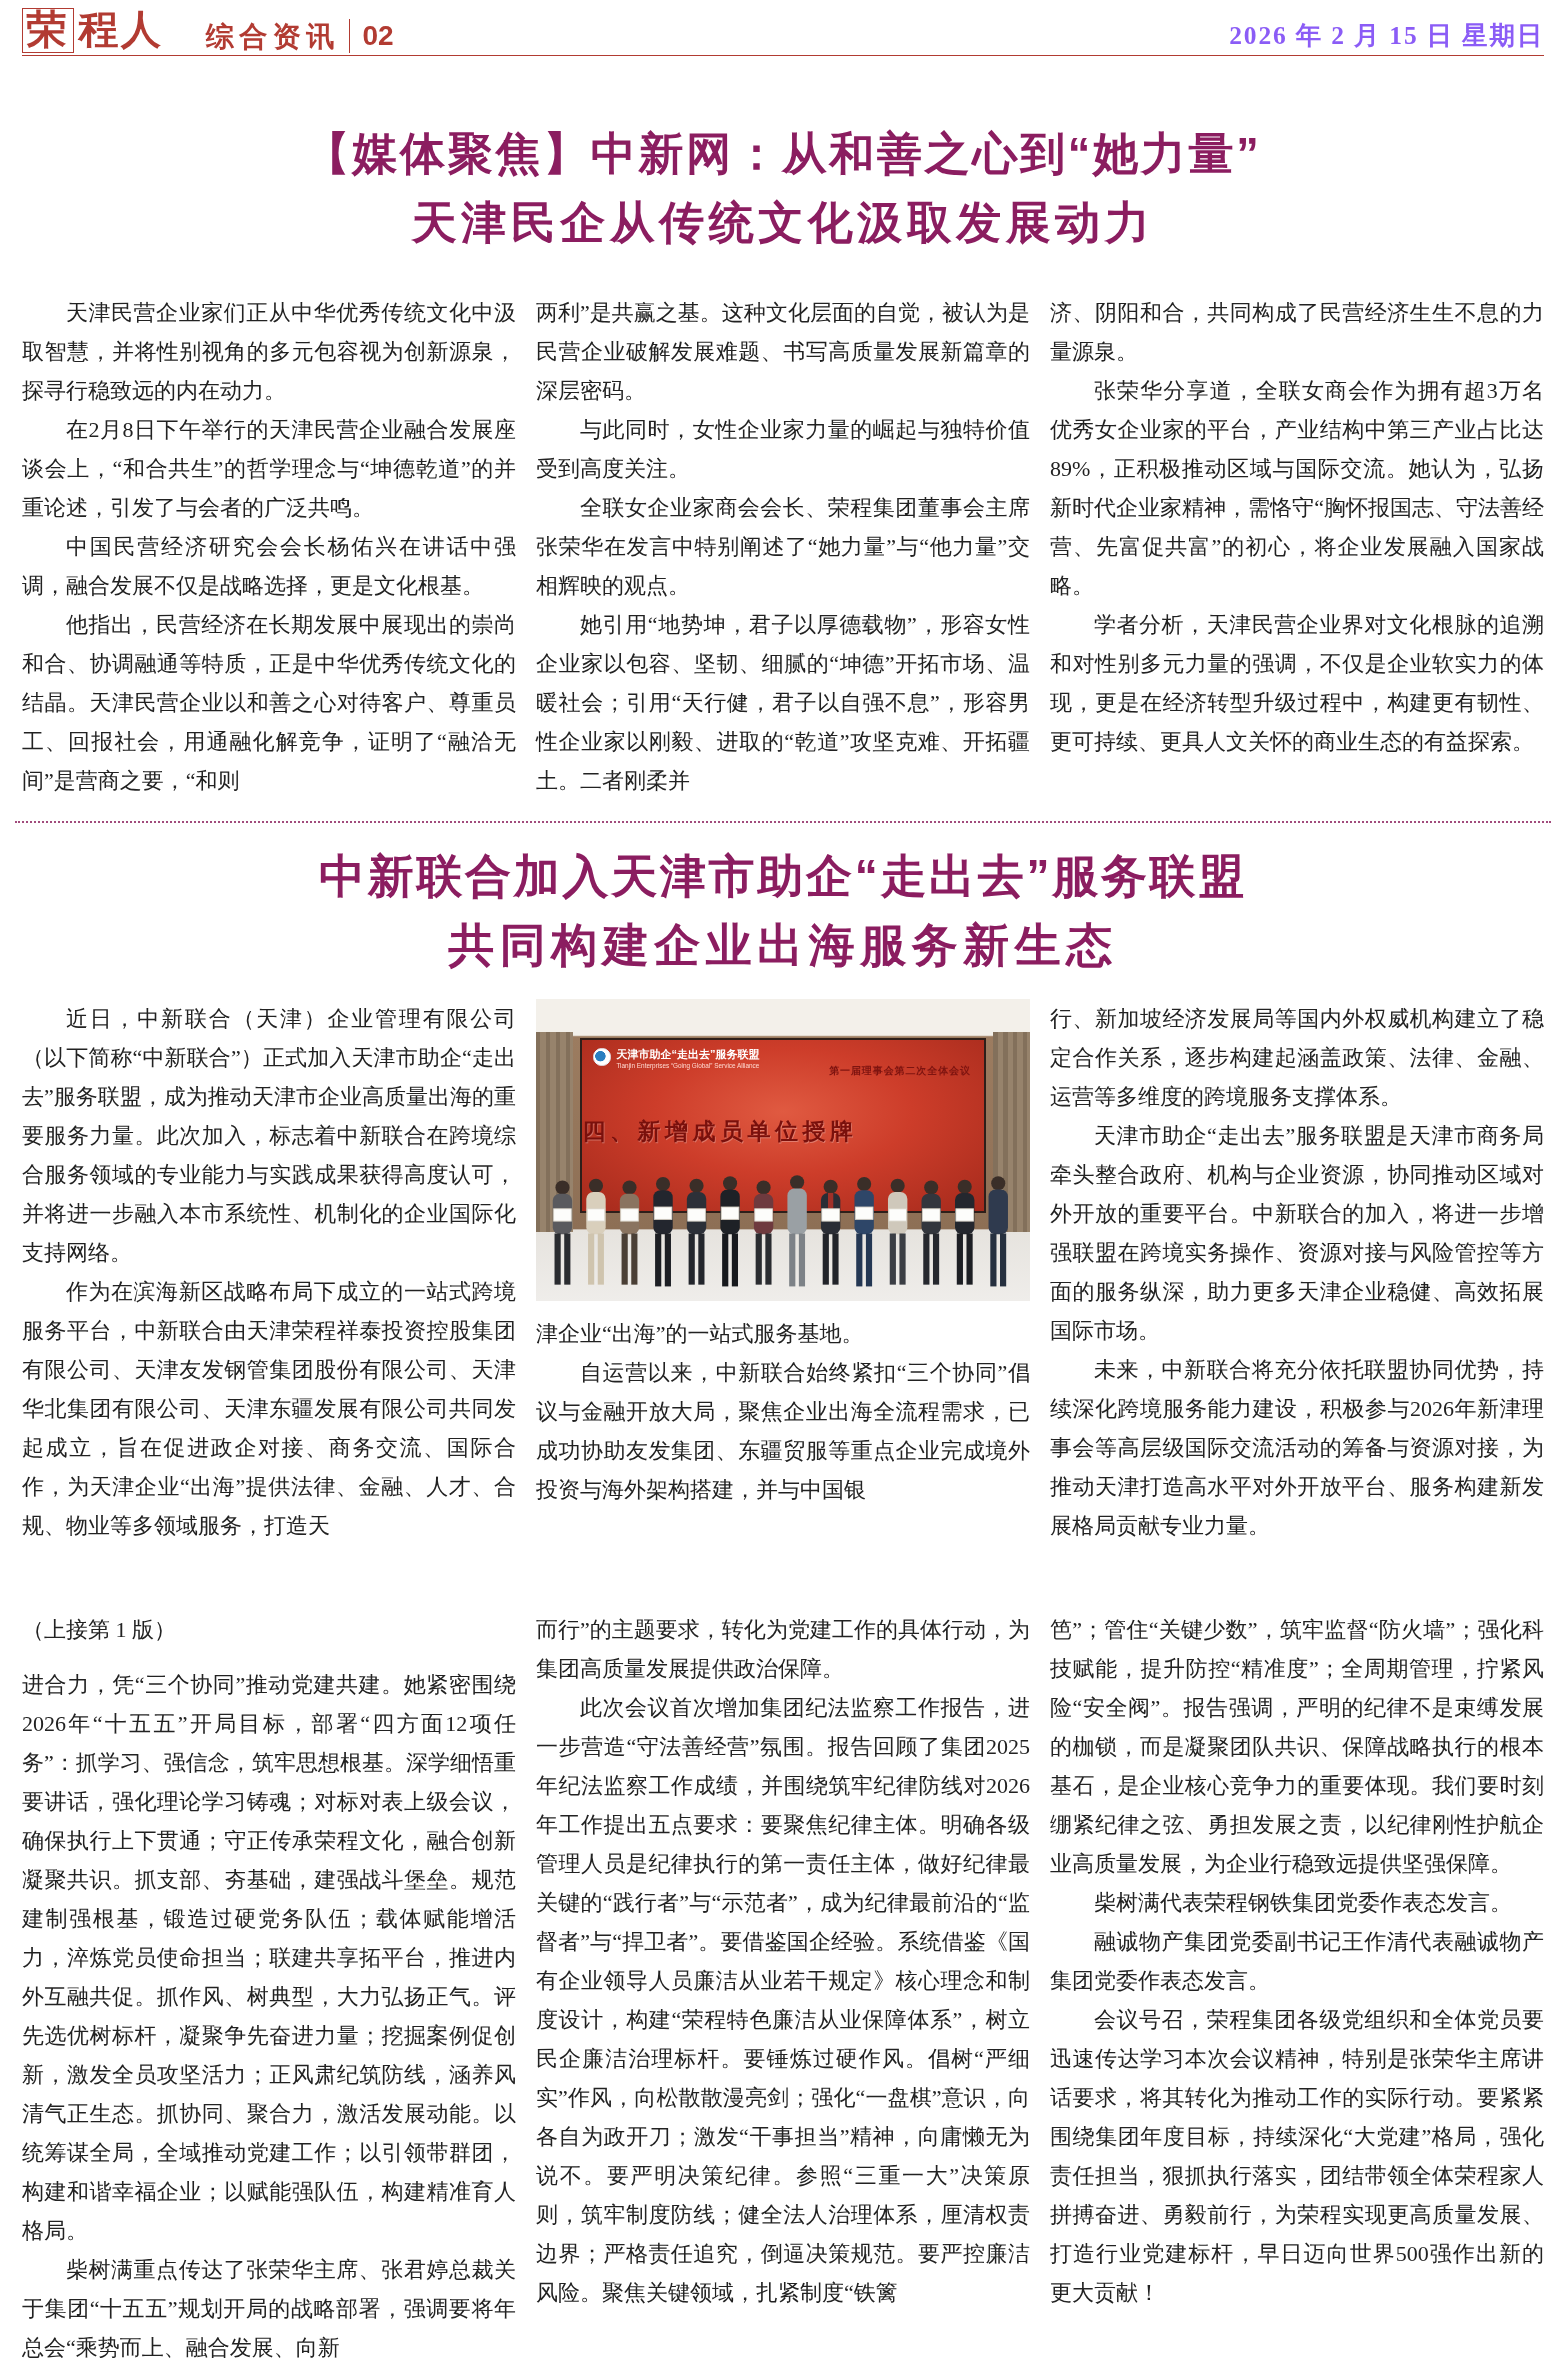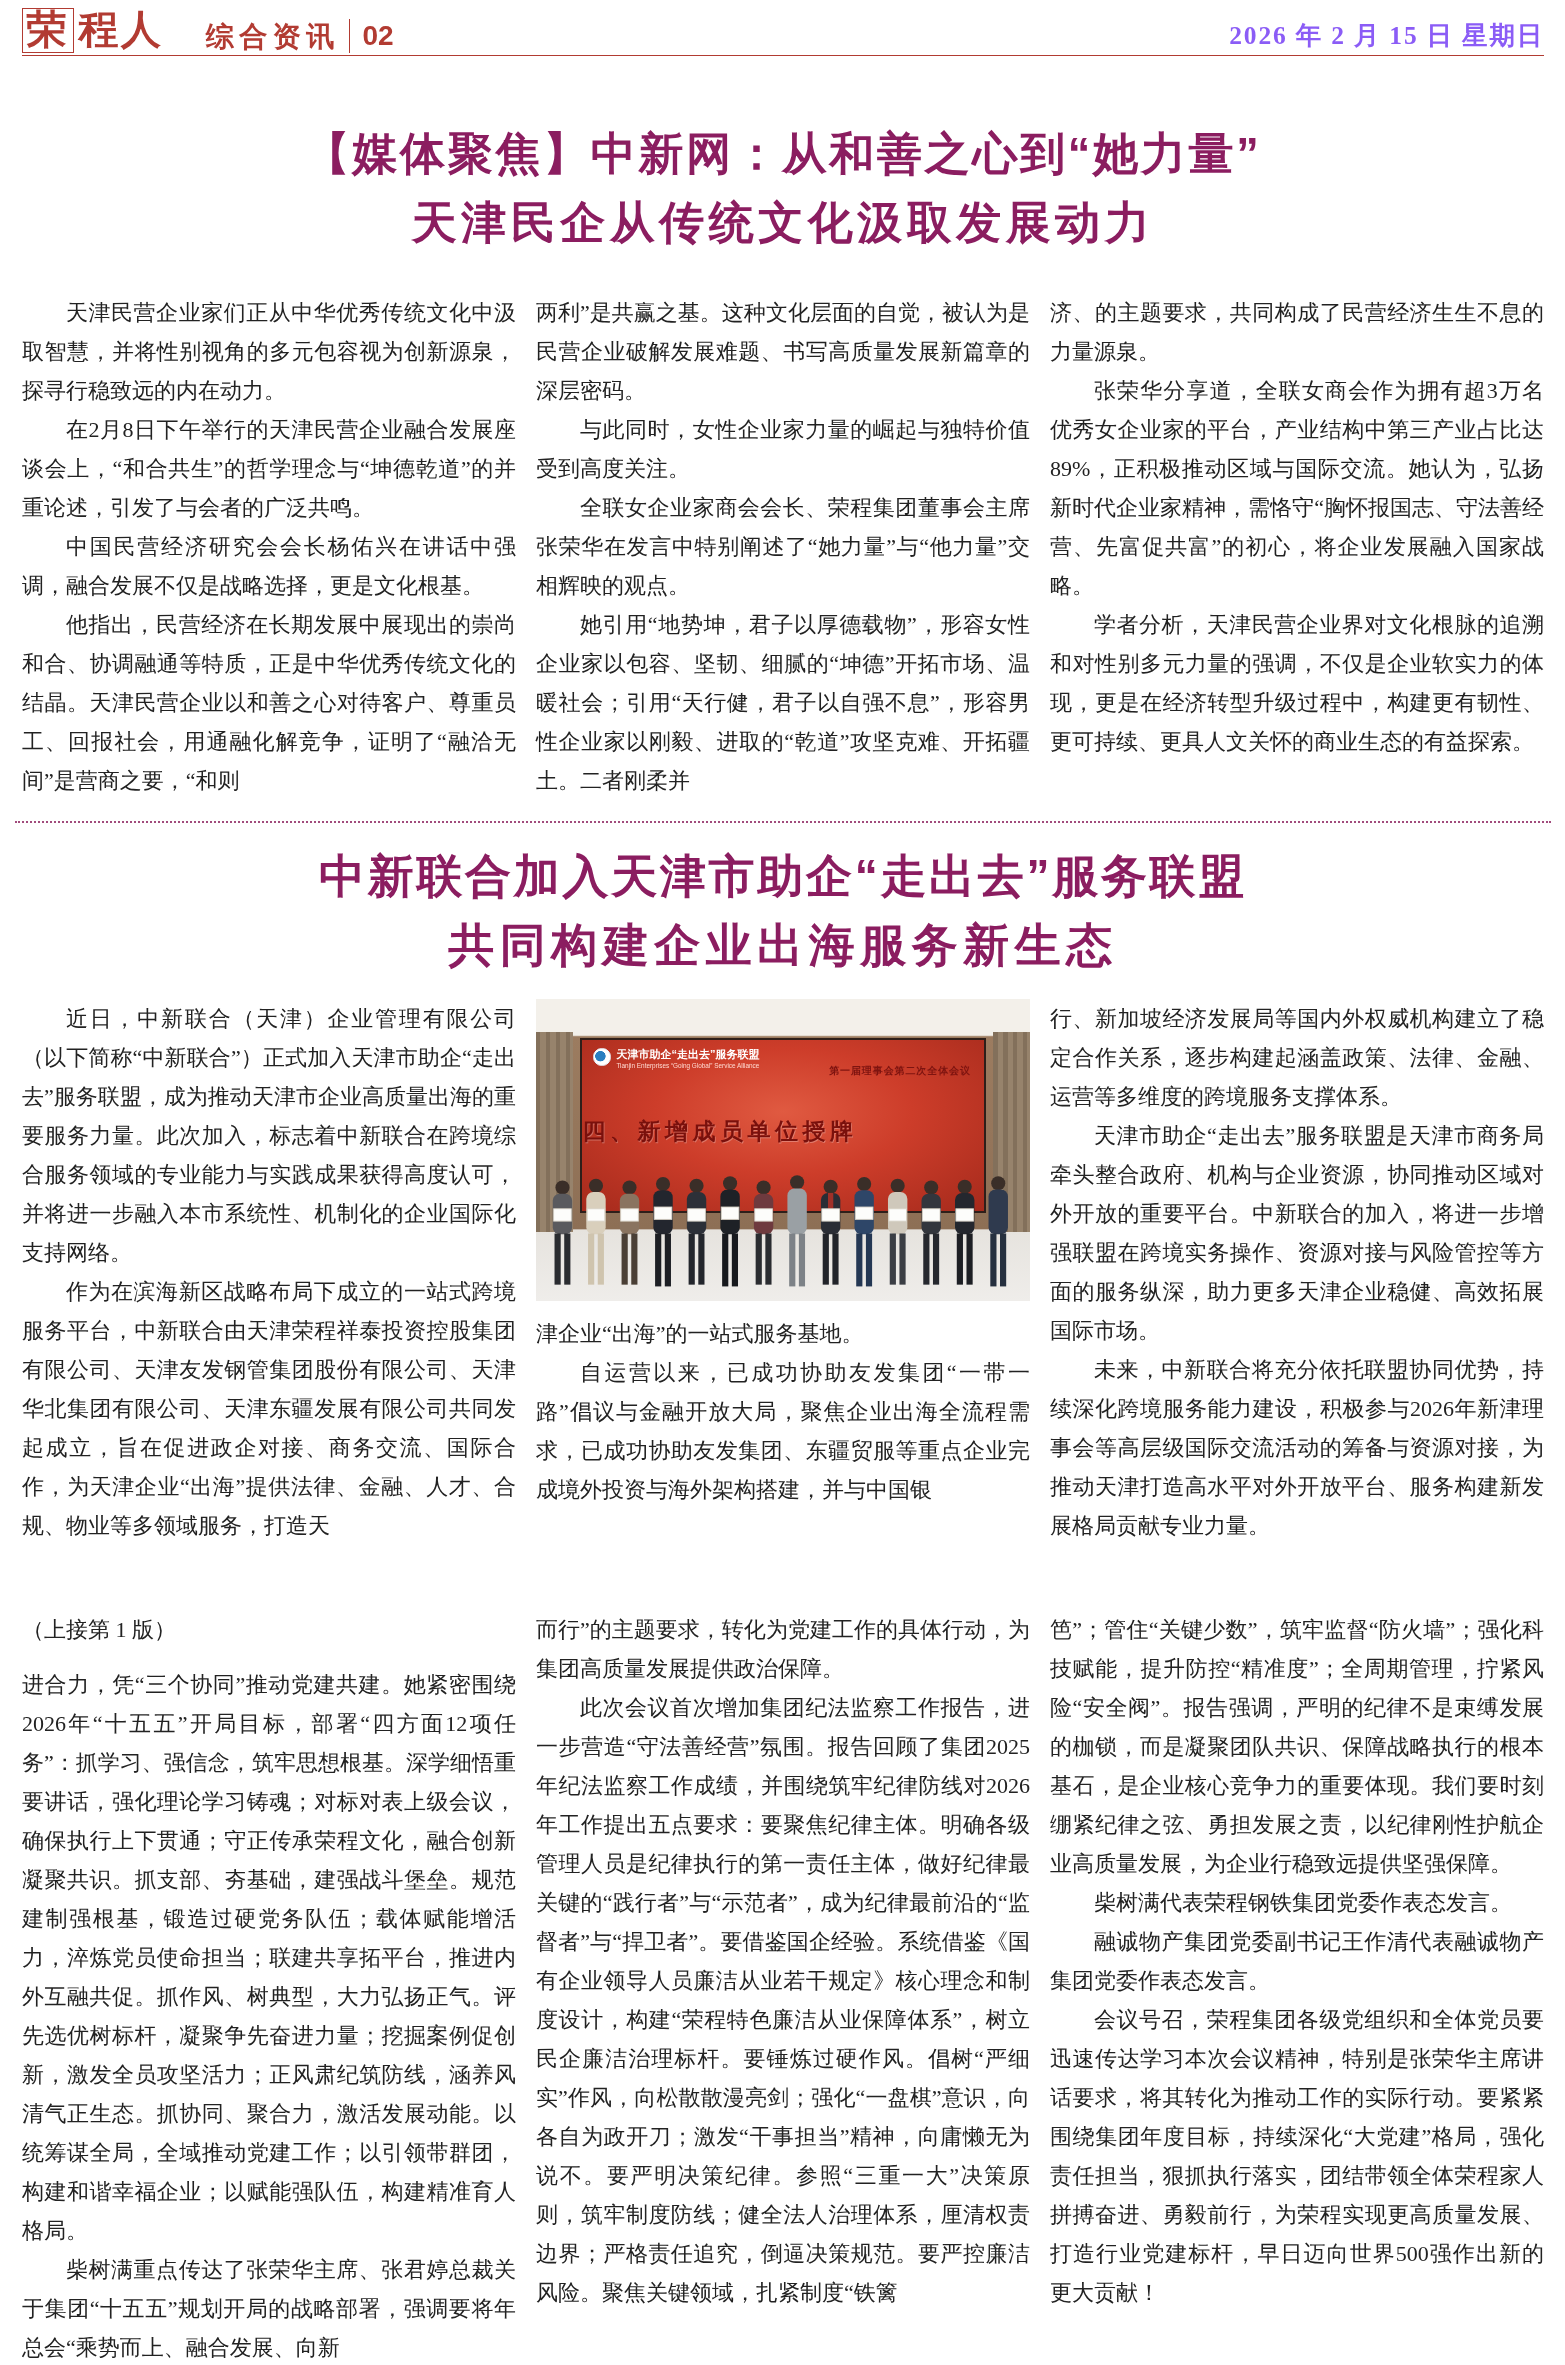--- a/index.html
+++ b/index.html
@@ -100,21 +100,21 @@
         <p class="para">中国民营经济研究会会长杨佑兴在讲话中强调，融合发展不仅是战略选择，更是文化根基。</p>
         <p class="para">他指出，民营经济在长期发展中展现出的崇尚和合、协调融通等特质，正是中华优秀传统文化的结晶。天津民营企业以和善之心对待客户、尊重员工、回报社会，用通融化解竞争，证明了“融洽无间”是营商之要，“和则</p>
       </div>
     <div class="col">
         <p class="para no-indent">两利”是共赢之基。这种文化层面的自觉，被认为是民营企业破解发展难题、书写高质量发展新篇章的深层密码。</p>
         <p class="para">与此同时，女性企业家力量的崛起与独特价值受到高度关注。</p>
         <p class="para">全联女企业家商会会长、荣程集团董事会主席张荣华在发言中特别阐述了“她力量”与“他力量”交相辉映的观点。</p>
         <p class="para">她引用“地势坤，君子以厚德载物”，形容女性企业家以包容、坚韧、细腻的“坤德”开拓市场、温暖社会；引用“天行健，君子以自强不息”，形容男性企业家以刚毅、进取的“乾道”攻坚克难、开拓疆土。二者刚柔并</p>
       </div>
     <div class="col">
-        <p class="para no-indent">济、的主题要求，共同构成了民营经济生生不息的力量源泉。</p>
+        <p class="para no-indent">济、阴阳和合，共同构成了民营经济生生不息的力量源泉。</p>
         <p class="para">张荣华分享道，全联女商会作为拥有超3万名优秀女企业家的平台，产业结构中第三产业占比达89%，正积极推动区域与国际交流。她认为，弘扬新时代企业家精神，需恪守“胸怀报国志、守法善经营、先富促共富”的初心，将企业发展融入国家战略。</p>
         <p class="para">学者分析，天津民营企业界对文化根脉的追溯和对性别多元力量的强调，不仅是企业软实力的体现，更是在经济转型升级过程中，构建更有韧性、更可持续、更具人文关怀的商业生态的有益探索。</p>
       </div>
   </div>
 
   <div class="divider"></div>
 
   <div class="headline a2-t1">中新联合加入天津市助企“走出去”服务联盟</div>
   <div class="headline a2-t2">共同构建企业出海服务新生态</div>
 
@@ -233,21 +233,21 @@
           <g transform="translate(524,0)">
               <circle cx="0" cy="23" r="8" fill="#3a2e28"></circle>
               <rect x="-11" y="30" width="22" height="51" rx="8" fill="#2f3a4e"></rect>
               <rect x="-9" y="80" width="7" height="60" fill="#26303f"></rect>
               <rect x="2" y="80" width="7" height="60" fill="#26303f"></rect>
             </g>
         </svg>
       </div>
       <div>
           <p class="para no-indent">津企业“出海”的一站式服务基地。</p>
-          <p class="para">自运营以来，已成功协助友发集团“一带一路”倡议与金融开放大局，聚焦企业出海全流程需求，已成功协助友发集团、东疆贸服等重点企业完成境外投资与海外架构搭建，并与中国银</p>
+          <p class="para">自运营以来，中新联合始终紧扣“三个协同”倡议与金融开放大局，聚焦企业出海全流程需求，已成功协助友发集团、东疆贸服等重点企业完成境外投资与海外架构搭建，并与中国银</p>
         </div>
     </div>
     <div class="col">
         <p class="para no-indent">行、新加坡经济发展局等国内外权威机构建立了稳定合作关系，逐步构建起涵盖政策、法律、金融、运营等多维度的跨境服务支撑体系。</p>
         <p class="para">天津市助企“走出去”服务联盟是天津市商务局牵头整合政府、机构与企业资源，协同推动区域对外开放的重要平台。中新联合的加入，将进一步增强联盟在跨境实务操作、资源对接与风险管控等方面的服务纵深，助力更多天津企业稳健、高效拓展国际市场。</p>
         <p class="para">未来，中新联合将充分依托联盟协同优势，持续深化跨境服务能力建设，积极参与2026年新津理事会等高层级国际交流活动的筹备与资源对接，为推动天津打造高水平对外开放平台、服务构建新发展格局贡献专业力量。</p>
       </div>
   </div>
 
   <div class="body-cols a3-body">

